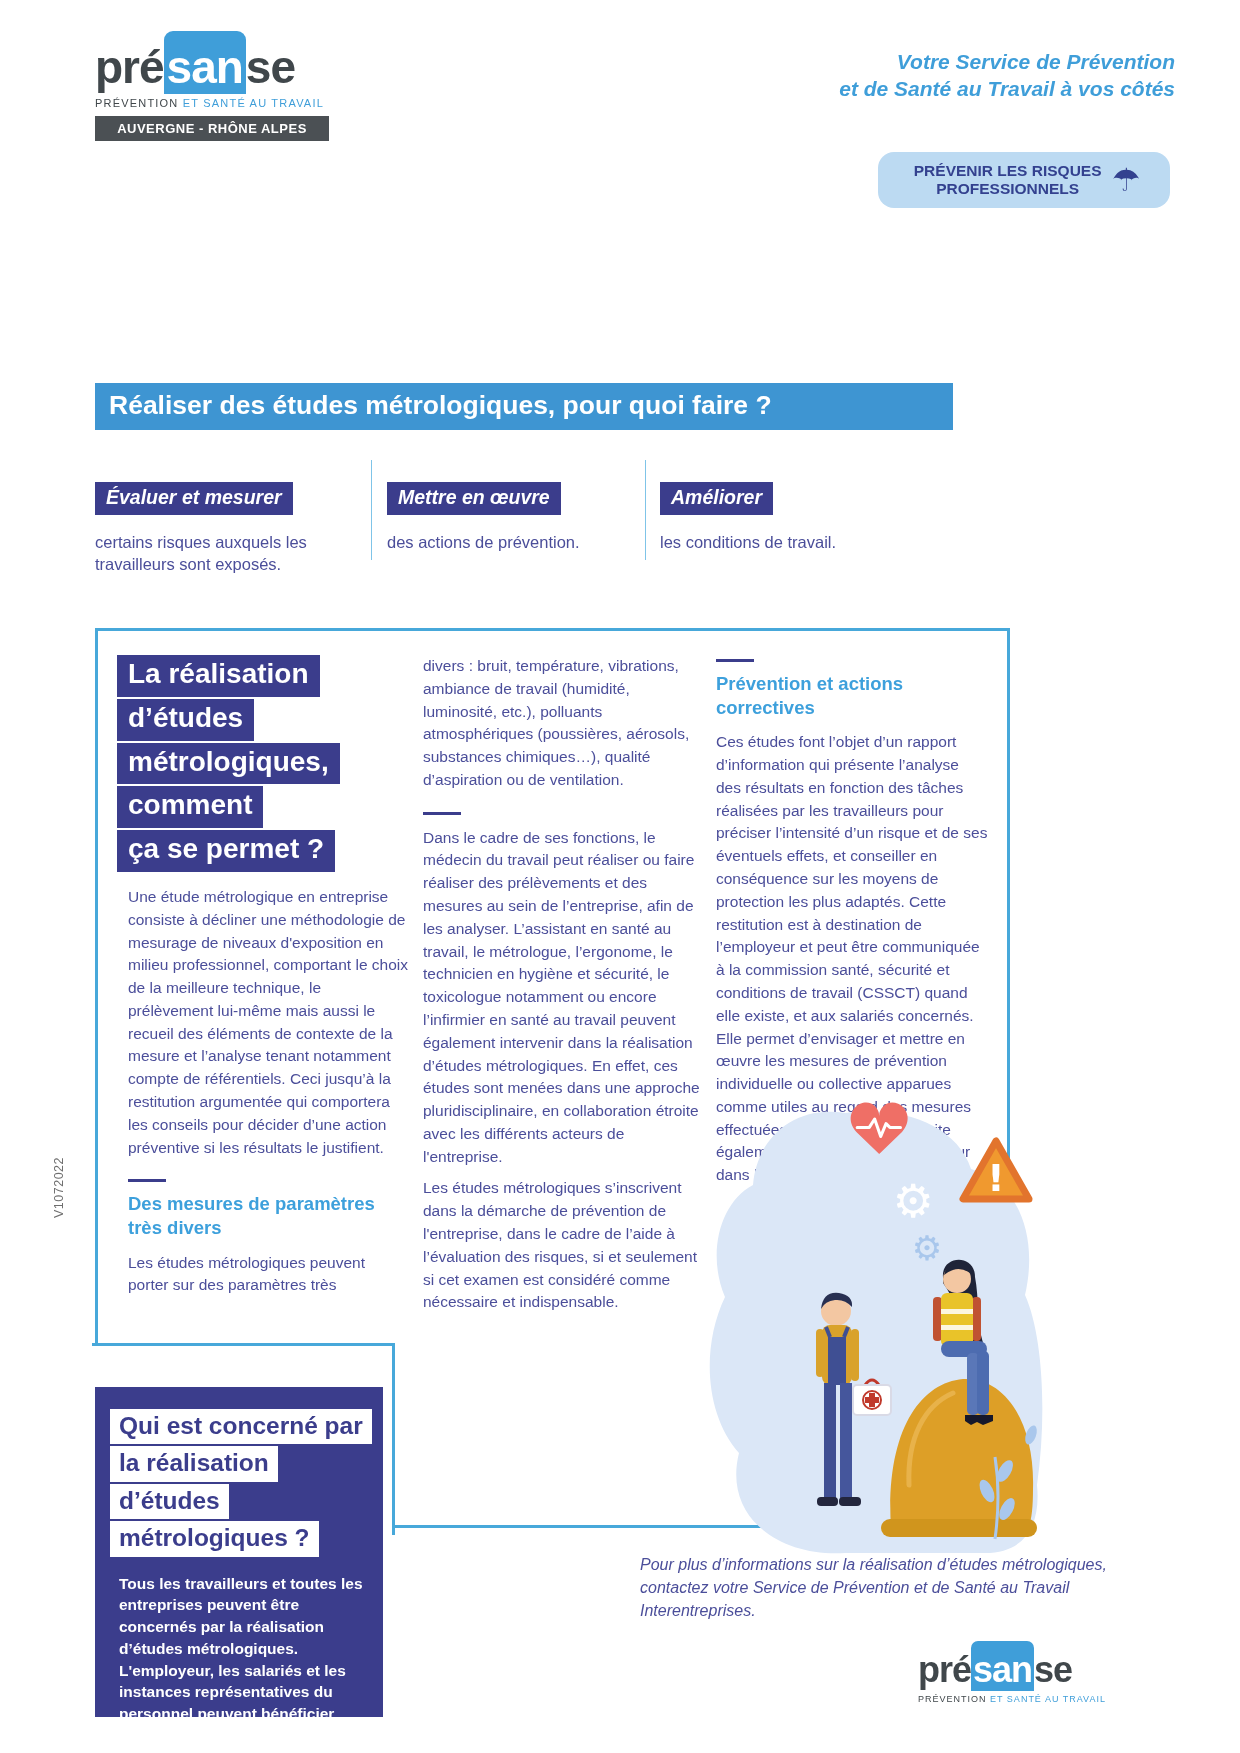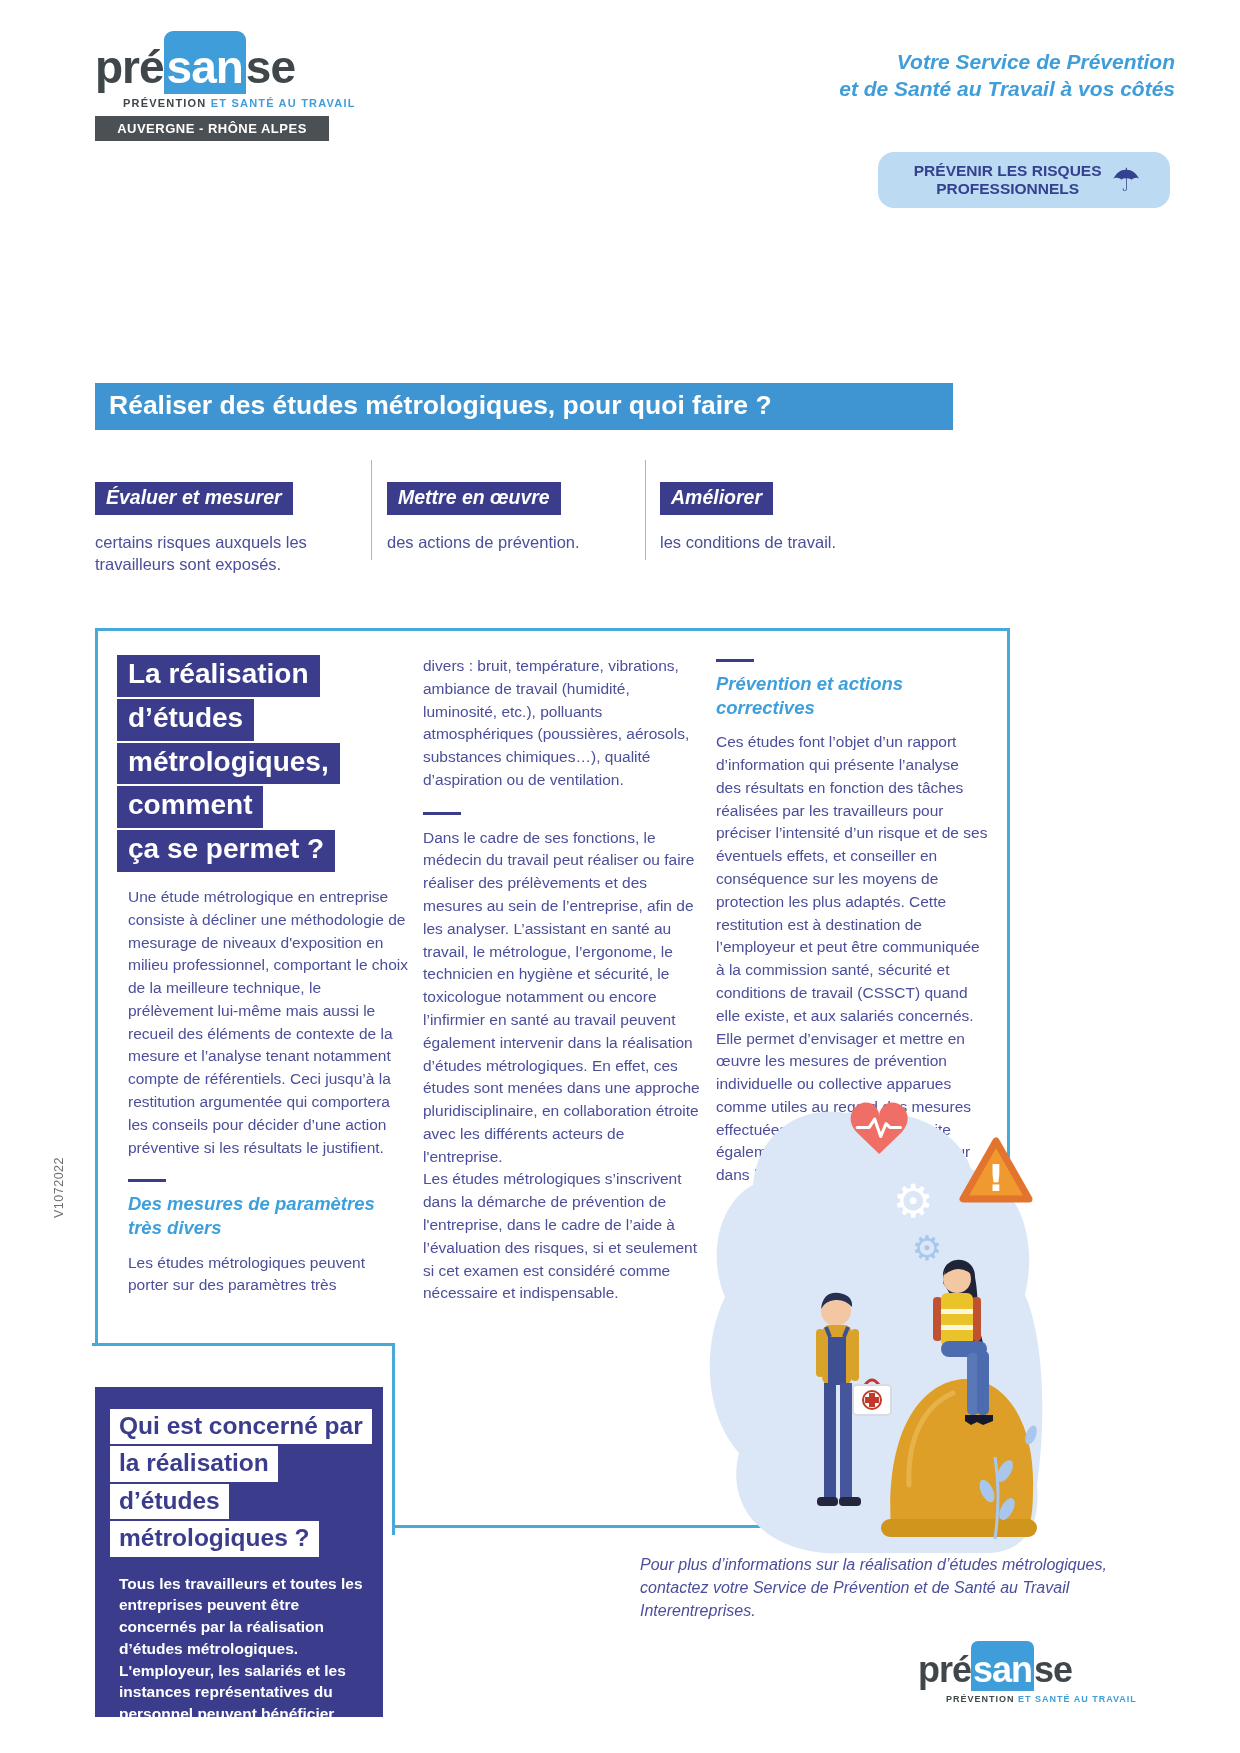--- a/index.html
+++ b/index.html
@@ -20,21 +20,21 @@
   html,body{margin:0;padding:0;background:#e8e8e8;}
   .page{
     position:relative;width:1240px;height:1753px;margin:0 auto;background:#ffffff;
     font-family:"Liberation Sans", sans-serif;overflow:hidden;
   }
   
   .logo{position:absolute;width:234px;}
   .logo-top{left:95px;top:44px;}
   .logo-word{font-weight:bold;color:var(--logo-dark);font-size:46px;letter-spacing:-1px;line-height:1;}
   .logo-word .ls{background:var(--accent-blue);color:#fff;padding:10px 3px 1px;border-radius:9px 9px 0 0;}
-  .logo-tag{margin-top:7px;font-size:11px;font-weight:bold;letter-spacing:1.2px;white-space:nowrap;margin-left:28px;}
+  .logo-tag{margin-top:7px;font-size:11px;font-weight:normal;letter-spacing:1.2px;white-space:nowrap;}
   .logo-tag .td{color:var(--logo-dark);}
   .logo-tag .tb{color:var(--accent-blue);}
   .logo-region{margin-top:7px;background:var(--region-band);color:#fff;font-weight:bold;
     font-size:13px;letter-spacing:.5px;text-align:center;padding:5px 16px;}
   
   .slogan{position:absolute;right:65px;top:48px;text-align:right;color:var(--accent-blue);
     font-size:21px;font-weight:bold;font-style:italic;line-height:1.3;}
   .badge{position:absolute;left:878px;top:152px;width:292px;height:56px;background:var(--badge-bg);
     border-radius:16px;display:flex;align-items:center;justify-content:center;box-sizing:border-box;}
   .badge-text{color:var(--badge-text);font-weight:bold;font-size:15.5px;line-height:1.15;
@@ -56,26 +56,26 @@
   .why-text{margin:16px 0 0;font-size:16.5px;line-height:1.35;color:var(--body-text);}
   .vsep{position:absolute;top:2px;width:1px;height:100px;background:var(--sep-blue);}
   
   .main-box{position:absolute;left:95px;top:628px;width:915px;height:900px;
     border:3px solid var(--box-border);box-sizing:border-box;background:#fff;}
   .col{position:absolute;top:24px;}
   .col1{left:30px;width:280px;}
   .col2{left:325px;width:277px;}
   .col3{left:618px;width:272px;top:20px;}
   .col p{margin:12px 0 0;font-size:15.5px;line-height:1.47;color:var(--body-text);}
-  .col p.p-tight{margin-top:0;}
+  .col p.p-tight{margin-top:9px;}
   .big-head{margin-bottom:14px;}
   .hl{display:table;background:var(--indigo);color:#fff;font-weight:bold;font-size:28px;
     line-height:1.1;padding:4px 11px 7px;margin:0 0 2px -11px;white-space:nowrap;}
   .dash{width:38px;height:3px;background:var(--indigo);margin:20px 0 10px;}
-  .sub{margin:0;font-size:18.5px;line-height:1.28;font-weight:bold;font-style:italic;
+  .sub{margin:0;font-size:18.5px;line-height:1.28;font-weight:bold;
     color:var(--subheading-blue);}
   
   .notch-mask{position:absolute;left:92px;top:1343px;width:303px;height:192px;background:#fff;
     border-top:3px solid var(--box-border);border-right:3px solid var(--box-border);
     box-sizing:border-box;z-index:5;}
   .concerned{position:absolute;left:95px;top:1387px;width:288px;height:330px;background:var(--indigo);
     box-sizing:border-box;padding:22px 18px 0 24px;z-index:6;}
   .cl{display:table;background:#fff;color:var(--indigo);font-weight:bold;font-size:24.5px;
     line-height:1.12;padding:3px 9px 5px;margin:0 0 2px -9px;white-space:nowrap;}
   .c-body{margin:16px 0 0;color:#fff;font-weight:bold;font-size:15.5px;line-height:1.4;}

